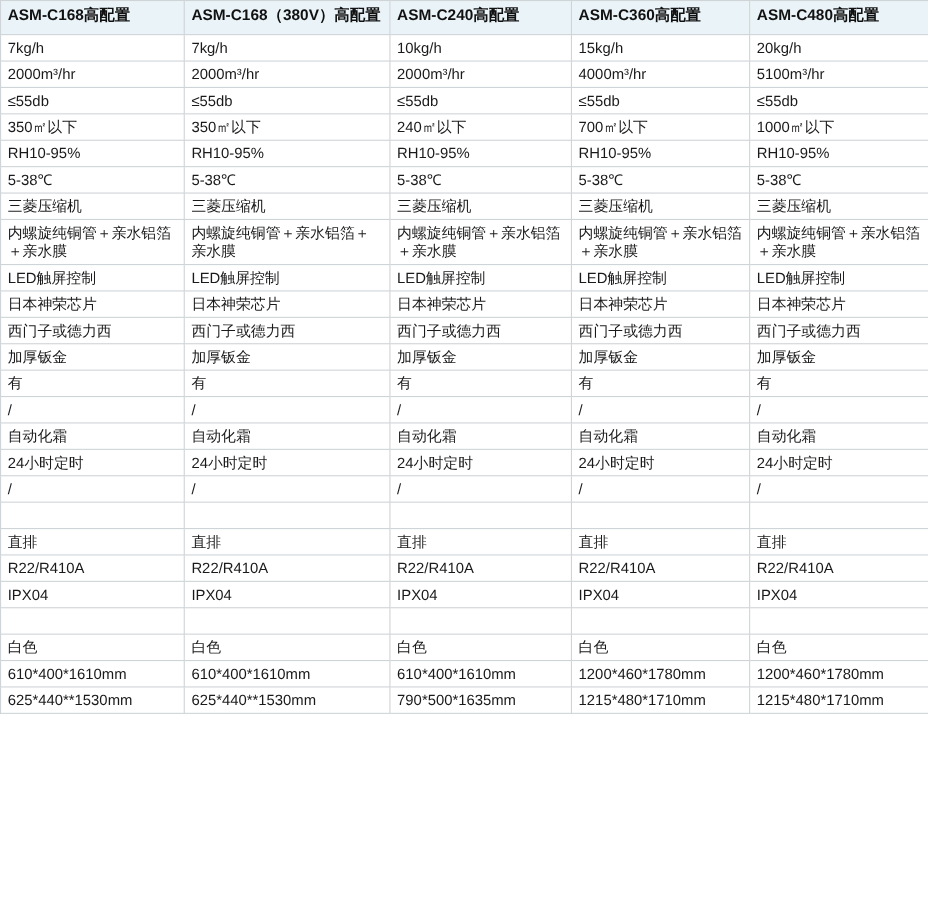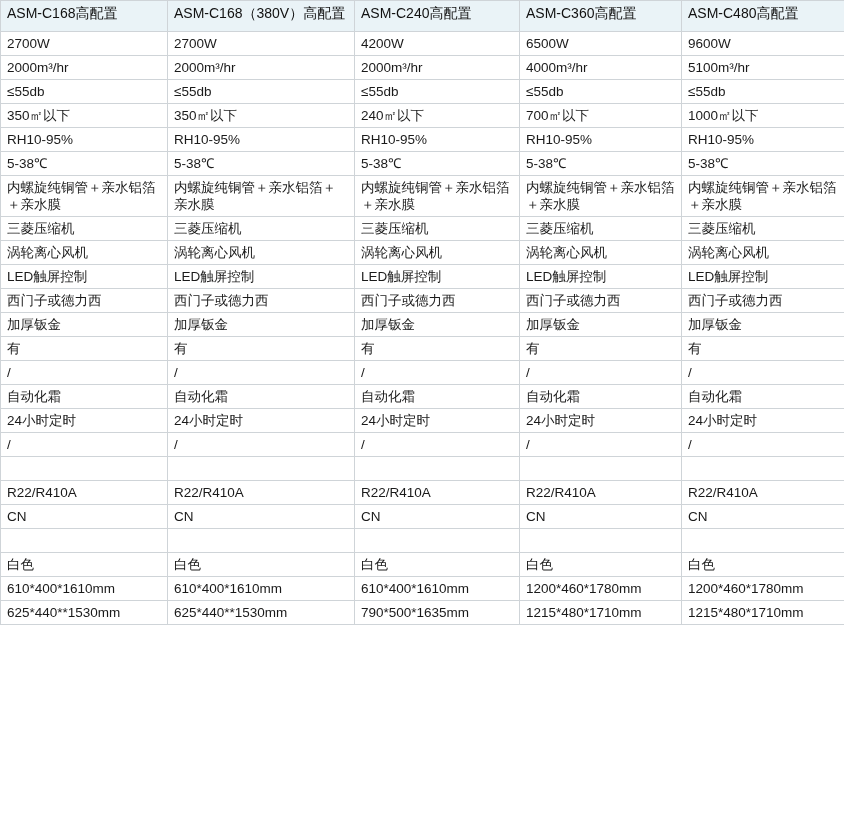--- a/index.html
+++ b/index.html
@@ -29,21 +29,21 @@
   table.spec-table td {
     border: 1px solid #cfd4d8;
     padding: 3px 5px 3px 6px;
     vertical-align: top;
     font-size: 13.5px;
     line-height: 17px;
     word-break: break-word;
   }
   table.spec-table thead th {
     background: #eaf3f7;
-    font-weight: normal;
+    font-weight: bold;
     text-align: left;
     font-size: 14px;
     height: 22px;
     padding-top: 4px;
     padding-bottom: 4px;
     color: #111;
   }
   table.spec-table tbody td {
     background: #ffffff;
     height: 17px;
@@ -69,33 +69,33 @@
       <th>ASM-C168高配置</th>
       <th>ASM-C168（380V）高配置</th>
       <th>ASM-C240高配置</th>
       <th>ASM-C360高配置</th>
       <th>ASM-C480高配置</th>
     </tr>
   </thead>
   <tbody id="table-body">
       <tr>
         <td>
-          <span class="cell-text">2700W</span>
-        </td>
-        <td>
-          <span class="cell-text">2700W</span>
-        </td>
-        <td>
-          <span class="cell-text">4200W</span>
-        </td>
-        <td>
-          <span class="cell-text">6500W</span>
-        </td>
-        <td>
-          <span class="cell-text">9600W</span>
+          <span class="cell-text">7kg/h</span>
+        </td>
+        <td>
+          <span class="cell-text">7kg/h</span>
+        </td>
+        <td>
+          <span class="cell-text">10kg/h</span>
+        </td>
+        <td>
+          <span class="cell-text">15kg/h</span>
+        </td>
+        <td>
+          <span class="cell-text">20kg/h</span>
         </td>
       </tr>
       <tr>
         <td>
           <span class="cell-text">2000m³/hr</span>
         </td>
         <td>
           <span class="cell-text">2000m³/hr</span>
         </td>
         <td>
@@ -171,88 +171,88 @@
         </td>
         <td>
           <span class="cell-text">5-38℃</span>
         </td>
         <td>
           <span class="cell-text">5-38℃</span>
         </td>
       </tr>
       <tr>
         <td>
+          <span class="cell-text">三菱压缩机</span>
+        </td>
+        <td>
+          <span class="cell-text">三菱压缩机</span>
+        </td>
+        <td>
+          <span class="cell-text">三菱压缩机</span>
+        </td>
+        <td>
+          <span class="cell-text">三菱压缩机</span>
+        </td>
+        <td>
+          <span class="cell-text">三菱压缩机</span>
+        </td>
+      </tr>
+      <tr>
+        <td>
           <span class="cell-text">内螺旋纯铜管＋亲水铝箔＋亲水膜</span>
         </td>
         <td>
           <span class="cell-text">内螺旋纯铜管＋亲水铝箔＋亲水膜</span>
         </td>
         <td>
           <span class="cell-text">内螺旋纯铜管＋亲水铝箔＋亲水膜</span>
         </td>
         <td>
           <span class="cell-text">内螺旋纯铜管＋亲水铝箔＋亲水膜</span>
         </td>
         <td>
           <span class="cell-text">内螺旋纯铜管＋亲水铝箔＋亲水膜</span>
         </td>
       </tr>
       <tr>
         <td>
-          <span class="cell-text">三菱压缩机</span>
-        </td>
-        <td>
-          <span class="cell-text">三菱压缩机</span>
-        </td>
-        <td>
-          <span class="cell-text">三菱压缩机</span>
-        </td>
-        <td>
-          <span class="cell-text">三菱压缩机</span>
-        </td>
-        <td>
-          <span class="cell-text">三菱压缩机</span>
-        </td>
-      </tr>
-      <tr>
-        <td>
-          <span class="cell-text">涡轮离心风机</span>
-        </td>
-        <td>
-          <span class="cell-text">涡轮离心风机</span>
-        </td>
-        <td>
-          <span class="cell-text">涡轮离心风机</span>
-        </td>
-        <td>
-          <span class="cell-text">涡轮离心风机</span>
-        </td>
-        <td>
-          <span class="cell-text">涡轮离心风机</span>
-        </td>
-      </tr>
-      <tr>
-        <td>
           <span class="cell-text">LED触屏控制</span>
         </td>
         <td>
           <span class="cell-text">LED触屏控制</span>
         </td>
         <td>
           <span class="cell-text">LED触屏控制</span>
         </td>
         <td>
           <span class="cell-text">LED触屏控制</span>
         </td>
         <td>
           <span class="cell-text">LED触屏控制</span>
         </td>
       </tr>
       <tr>
         <td>
+          <span class="cell-text">日本神荣芯片</span>
+        </td>
+        <td>
+          <span class="cell-text">日本神荣芯片</span>
+        </td>
+        <td>
+          <span class="cell-text">日本神荣芯片</span>
+        </td>
+        <td>
+          <span class="cell-text">日本神荣芯片</span>
+        </td>
+        <td>
+          <span class="cell-text">日本神荣芯片</span>
+        </td>
+      </tr>
+      <tr>
+        <td>
           <span class="cell-text">西门子或德力西</span>
         </td>
         <td>
           <span class="cell-text">西门子或德力西</span>
         </td>
         <td>
           <span class="cell-text">西门子或德力西</span>
         </td>
         <td>
           <span class="cell-text">西门子或德力西</span>
@@ -375,50 +375,67 @@
         </td>
         <td>
           <span class="cell-text"></span>
         </td>
         <td>
           <span class="cell-text"></span>
         </td>
       </tr>
       <tr>
         <td>
+          <span class="cell-text">直排</span>
+        </td>
+        <td>
+          <span class="cell-text">直排</span>
+        </td>
+        <td>
+          <span class="cell-text">直排</span>
+        </td>
+        <td>
+          <span class="cell-text">直排</span>
+        </td>
+        <td>
+          <span class="cell-text">直排</span>
+        </td>
+      </tr>
+      <tr>
+        <td>
           <span class="cell-text">R22/R410A</span>
         </td>
         <td>
           <span class="cell-text">R22/R410A</span>
         </td>
         <td>
           <span class="cell-text">R22/R410A</span>
         </td>
         <td>
           <span class="cell-text">R22/R410A</span>
         </td>
         <td>
           <span class="cell-text">R22/R410A</span>
         </td>
       </tr>
       <tr>
         <td>
-          <span class="cell-text">CN</span>
-        </td>
-        <td>
-          <span class="cell-text">CN</span>
-        </td>
-        <td>
-          <span class="cell-text">CN</span>
-        </td>
-        <td>
-          <span class="cell-text">CN</span>
-        </td>
-        <td>
-          <span class="cell-text">CN</span>
+          <span class="cell-text">IPX04</span>
+        </td>
+        <td>
+          <span class="cell-text">IPX04</span>
+        </td>
+        <td>
+          <span class="cell-text">IPX04</span>
+        </td>
+        <td>
+          <span class="cell-text">IPX04</span>
+        </td>
+        <td>
+          <span class="cell-text">IPX04</span>
         </td>
       </tr>
       <tr>
         <td>
           <span class="cell-text"></span>
         </td>
         <td>
           <span class="cell-text"></span>
         </td>
         <td>

